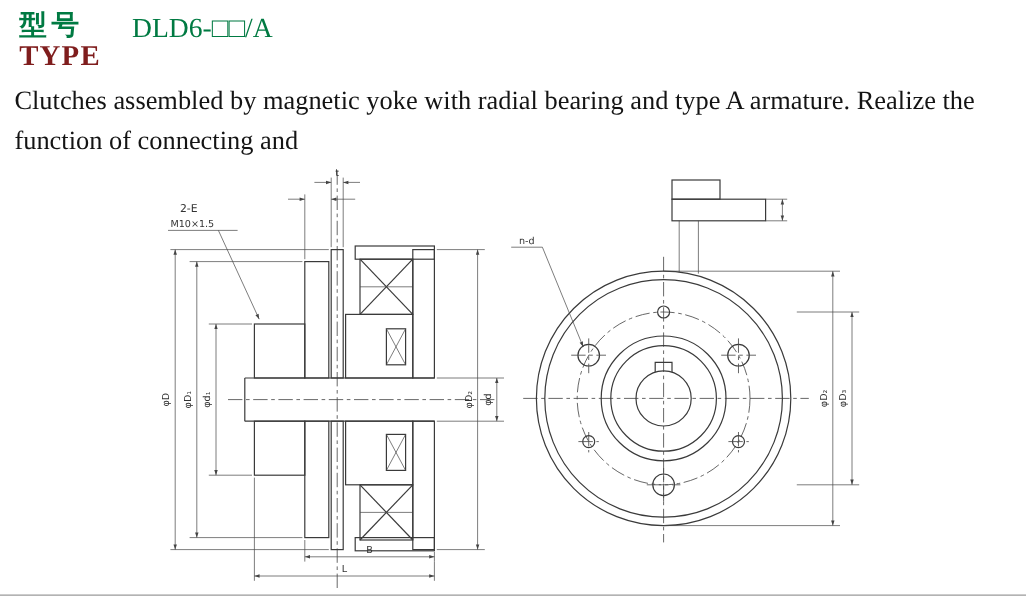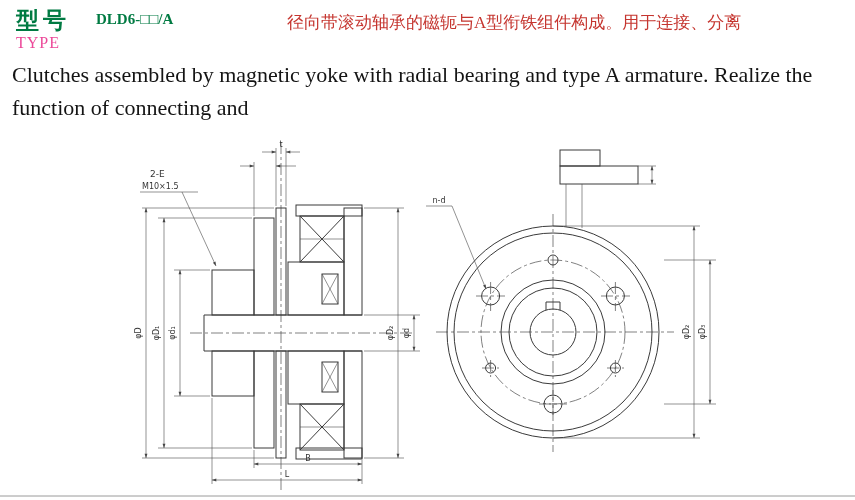--- a/index.html
+++ b/index.html
@@ -3,22 +3,22 @@
 <meta charset="utf-8">
 <style>
   * { margin:0; padding:0; box-sizing:border-box; }
   html,body { width:855px; height:500px; background:#ffffff; overflow:hidden;
               font-family:"Liberation Serif", serif; }
   .page { position:relative; width:855px; height:500px; }
 
   .header { display:flex; align-items:flex-start; padding:8px 10px 0 16px; }
   .type-block { flex:0 0 auto; }
   .type-cn { font-size:23px; font-weight:bold; color:#007a42; letter-spacing:4px; line-height:1.15; }
-  .type-en { font-size:16px; font-weight:normal; color:#ec4899; letter-spacing:1px; line-height:1.1; }
-  .model   { flex:0 0 auto; font-size:15px; font-weight:bold; color:#007a42; margin:3px 0 0 26px; }
+  .type-en { font-size:24px; font-weight:bold; color:#7f1d1d; letter-spacing:1px; line-height:1.1; }
+  .model   { flex:0 0 auto; font-size:23px; font-weight:normal; color:#007a42; margin:3px 0 0 26px; }
   .desc-cn { flex:1 1 auto; text-align:center; color:#c5352f; font-size:17px; line-height:1.6; margin-top:1px; padding-left:10px; }
 
   .desc-en { font-size:22px; color:#141414; padding:6px 12px 0 12px; line-height:1.5; }
 
   .drawing-wrap { position:absolute; left:0; top:128px; width:855px; height:372px; }
   svg { display:block; }
   .cl   { stroke:#4a4a4a; stroke-width:0.7; stroke-dasharray:12 3 3 3; fill:none; }
   .ol   { stroke:#3a3a3a; stroke-width:1; fill:none; }
   .thin { stroke:#4a4a4a; stroke-width:0.6; fill:none; }
   .lbl  { font-size:8px; fill:#333; stroke:none; font-family:"DejaVu Sans", sans-serif; }
@@ -29,21 +29,20 @@
 
 <div class="page">
 
   <div class="header">
     <div class="type-block">
       <div class="type-cn">型号</div>
       <div class="type-en">TYPE</div>
     </div>
     <div class="model">DLD6-□□/A</div>
     <div class="desc-cn">
-      <div>径向带滚动轴承的磁轭与A型衔铁组件构成。用于连接、分离</div>
     </div>
   </div>
 
   <div class="desc-en">
     <div>Clutches assembled by magnetic yoke with radial bearing and type A armature. Realize the function of connecting and</div>
   </div>
 
   <div class="drawing-wrap">
   <svg width="855" height="372" viewBox="0 128 855 372">
     <defs>

